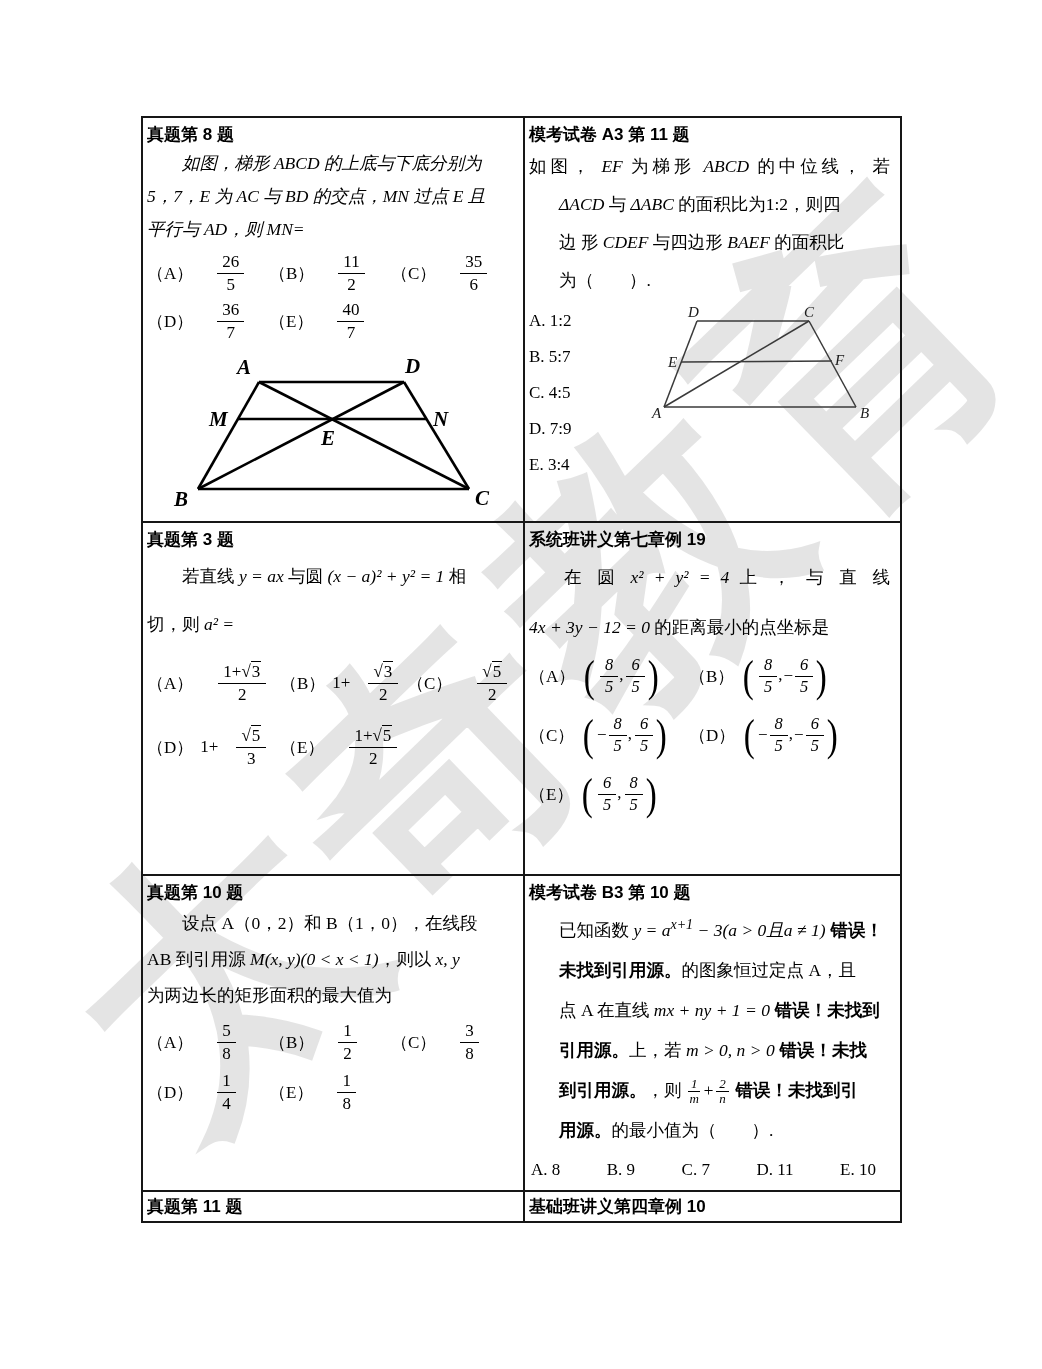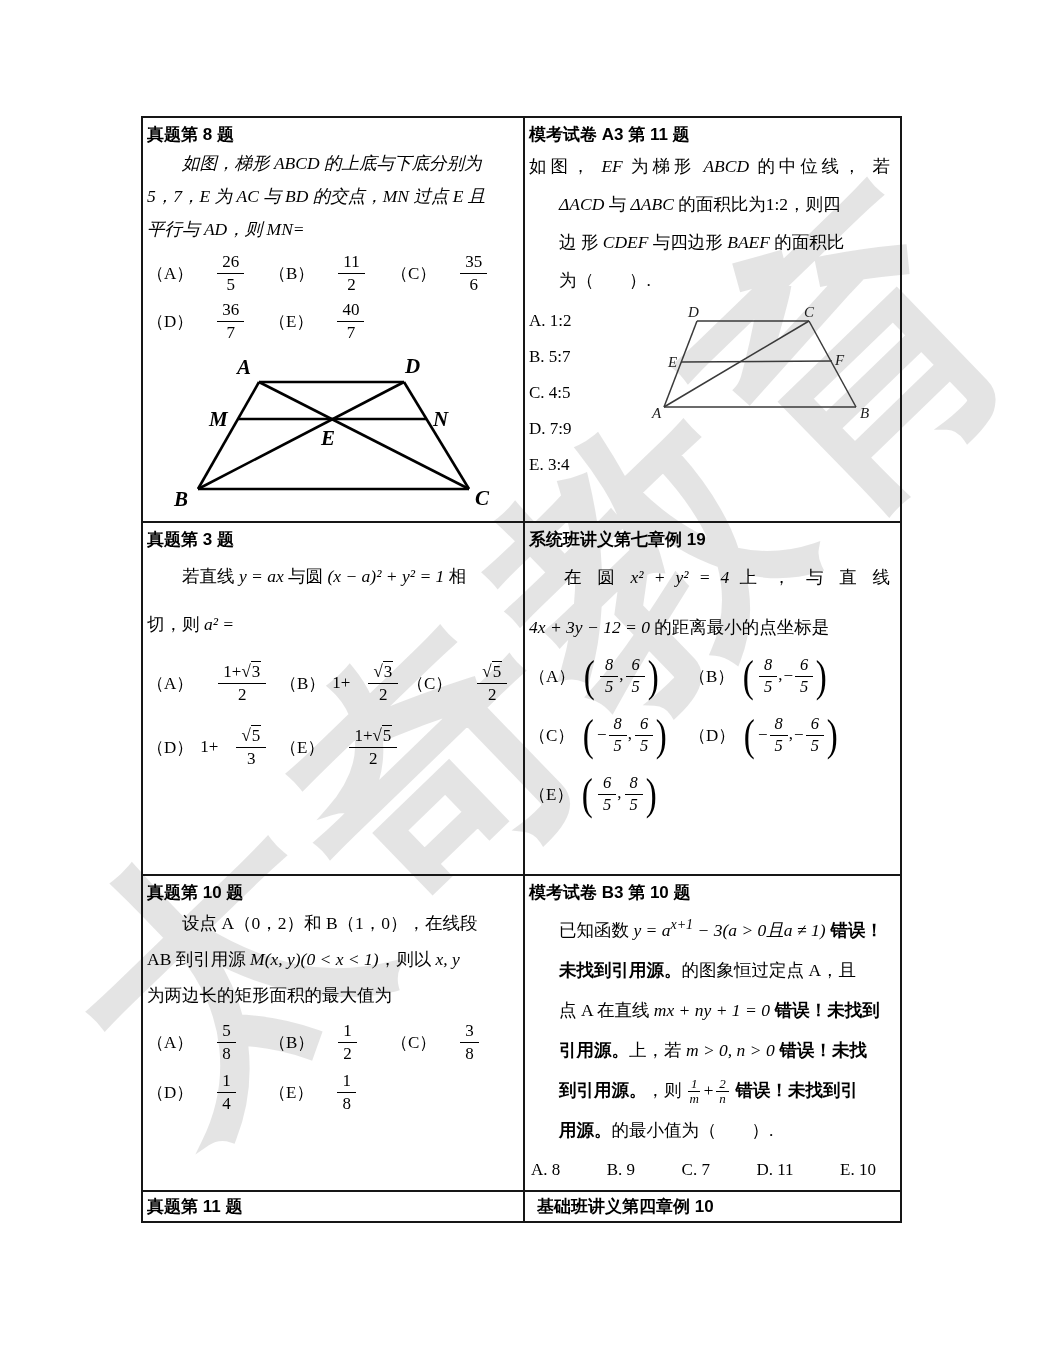--- a/index.html
+++ b/index.html
@@ -14,21 +14,21 @@
     font-family:"Liberation Sans","DejaVu Sans",sans-serif;
     font-size:280px;font-weight:bold;letter-spacing:14px;
     color:rgba(90,90,90,0.16);
   }
   
   .tbl{
     position:absolute;left:141px;top:116px;width:761px;z-index:1;
     border:2px solid #161616;box-sizing:border-box;
   }
   .row{display:flex;border-bottom:2px solid #161616;}
-  .row:last-child{border-bottom:none;gap:8px;}
+  .row:last-child{border-bottom:none;}
   .cl{width:382px;border-right:2px solid #161616;}
   .cell{box-sizing:border-box;padding:5px 10px 0 4px;position:relative;overflow:hidden;}
   .cr{flex:1;}
   .r1{height:403px;}.r2{height:351px;}.r3{height:314px;}.r4{height:29px;}
   
   .hdr{
     font-family:"Liberation Sans","DejaVu Sans",sans-serif;
     font-weight:bold;font-size:17px;line-height:24px;
   }
   .r4 .hdr{line-height:20px;}

